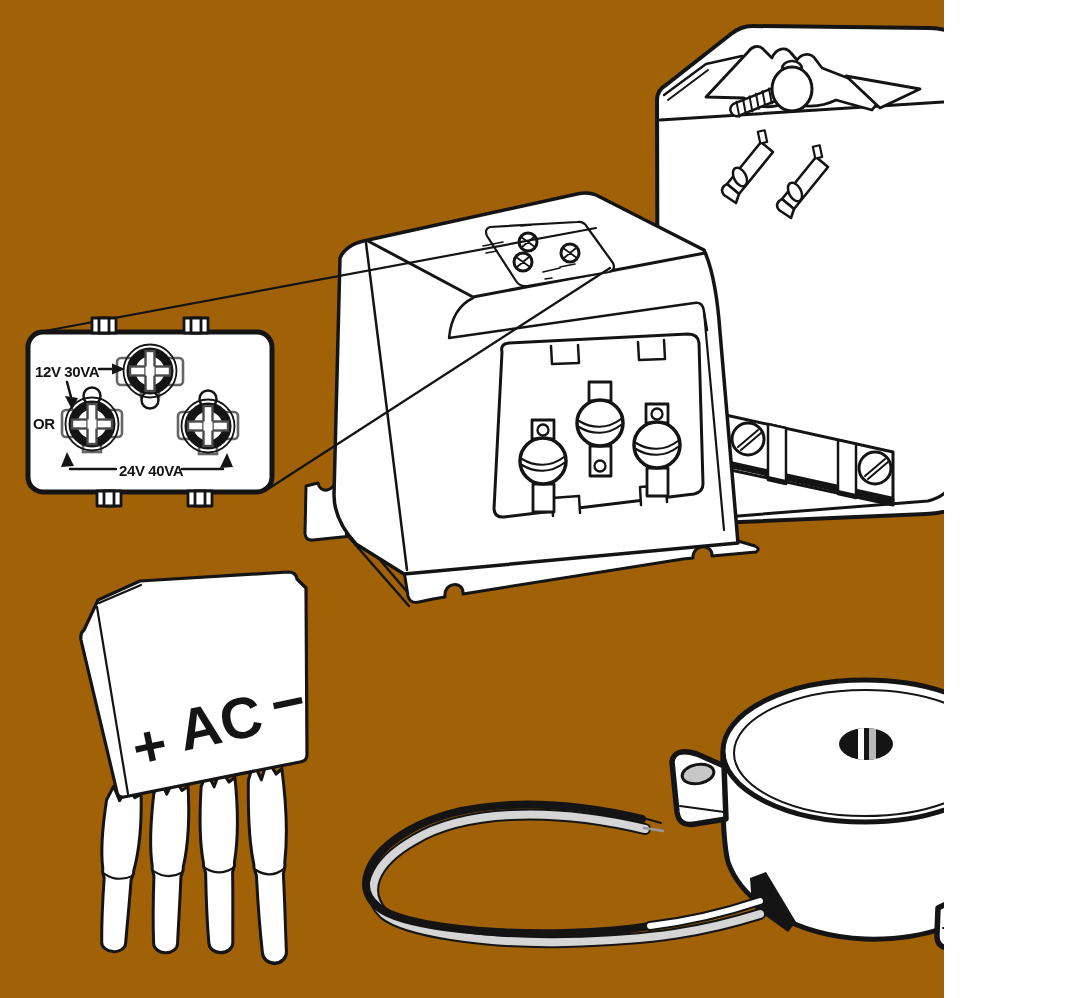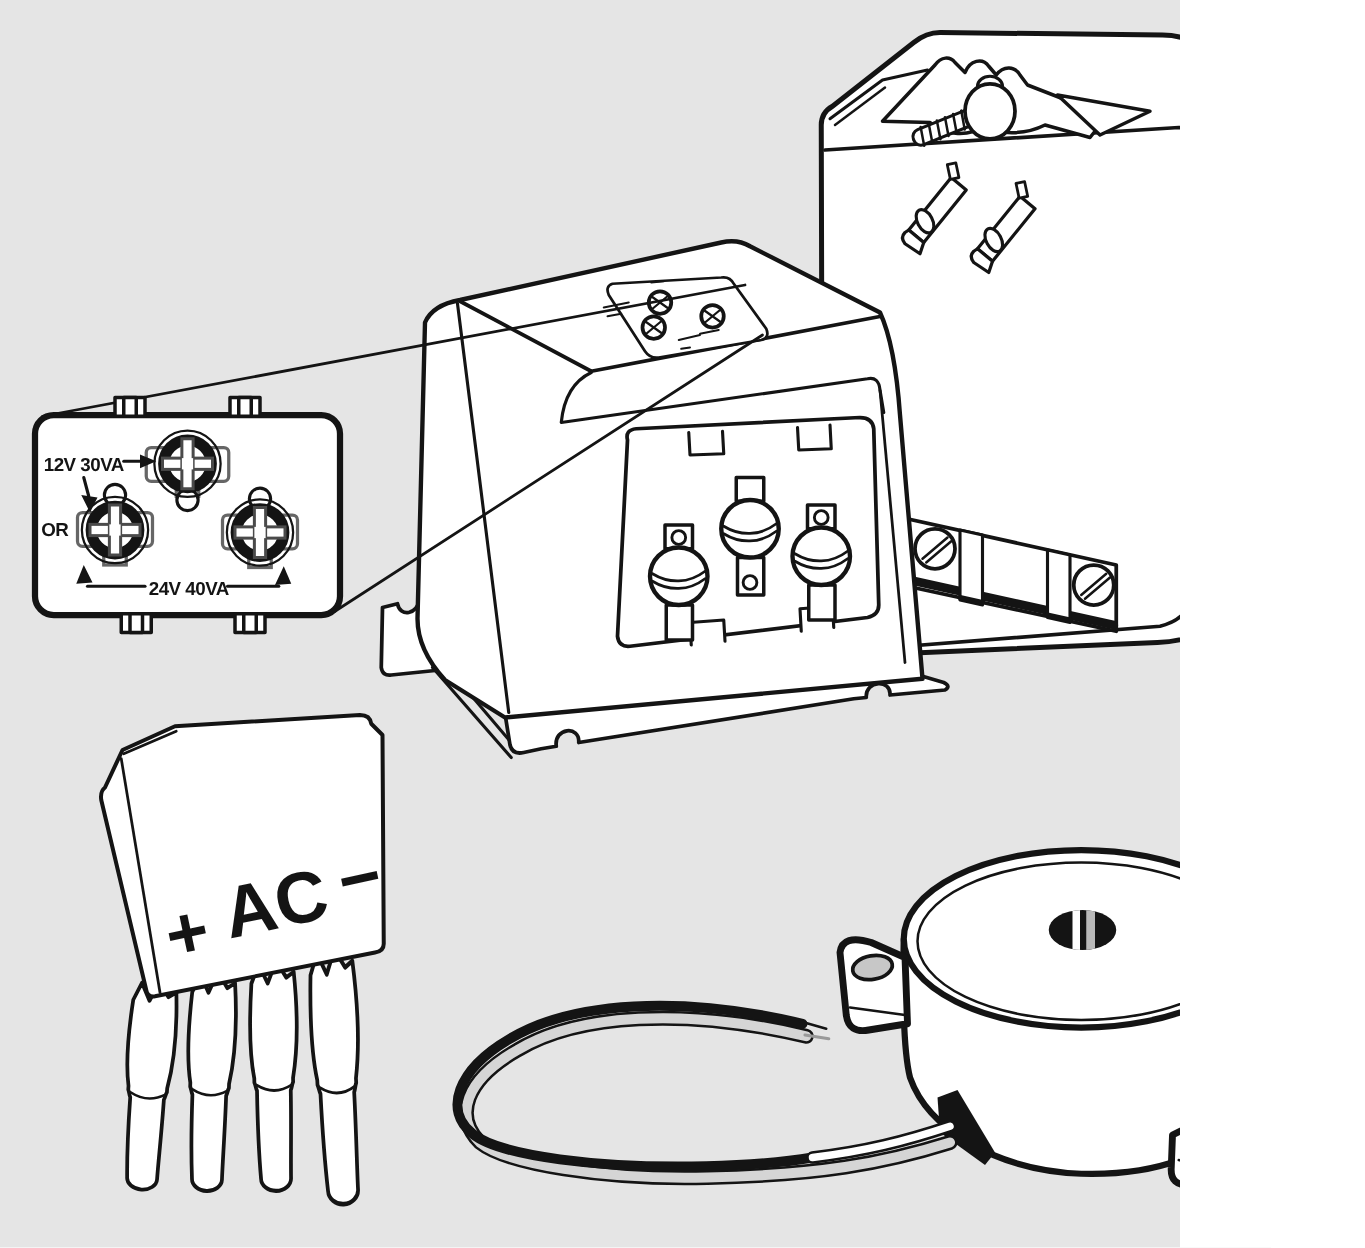--- a/index.html
+++ b/index.html
@@ -1,16 +1,16 @@
 <!DOCTYPE html>
 <html><head>
 <meta charset="utf-8">
 <style>
   html,body{margin:0;padding:0;background:#ffffff;}
-  .stage{width:944px;height:998px;position:relative;background:#e5e5e5;overflow:hidden;}
+  .stage{width:944px;height:998px;position:relative;background:#a16207;overflow:hidden;}
   svg{display:block;}
   .k{stroke:#141414;fill:none;stroke-linecap:round;stroke-linejoin:round;}
   .kw{stroke:#141414;fill:#ffffff;stroke-linecap:round;stroke-linejoin:round;}
   .gray{fill:#c7c7c7;stroke:#141414;}
   text{font-family:"Liberation Sans", sans-serif;font-weight:bold;fill:#141414;}
   .lbl{font-size:15px;letter-spacing:-0.4px;}
   .big{font-size:58px;}
 </style>
 </head>
 <body>

